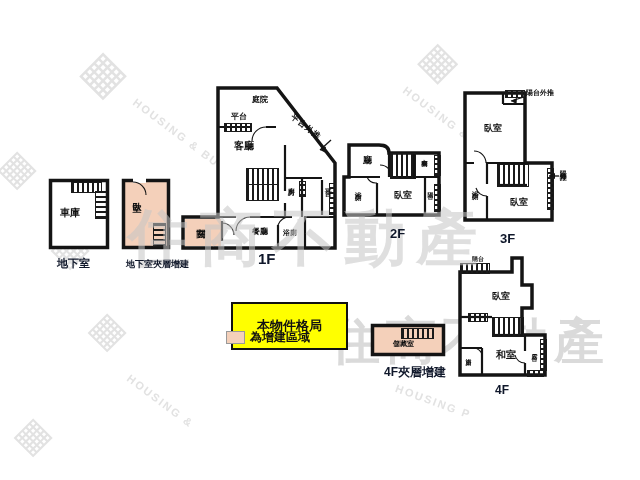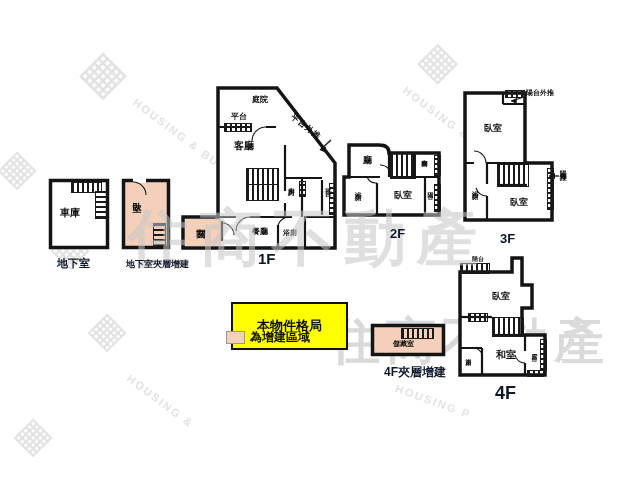--- a/index.html
+++ b/index.html
@@ -163,21 +163,21 @@
     <div class="hv bord" style="left:13px;top:58px;width:18px;height:7px;"></div>
     <div class="hv bord" style="left:37px;top:62px;width:30px;height:18px;"></div>
     <div class="hh bord" style="left:85px;top:84px;width:5px;height:30px;"></div>
     <div class="hv bord" style="left:72px;top:115px;width:15px;height:5px;"></div>
     <div class="rl" style="left:17px;top:1px;font-size:6px;">陽台</div>
     <div class="rl" style="left:37px;top:37px;font-size:9px;">臥室</div>
     <div class="rl" style="left:41px;top:94px;font-size:10px;">和室</div>
     <div class="rl vt" style="left:10px;top:98px;font-size:6px;">浴廁</div>
     <div class="rl vt" style="left:76px;top:94px;font-size:6px;">露台</div>
   </div>
-  <div class="fl" style="left:495px;top:383px;font-size:18px;">4F</div>
+  <div class="fl" style="left:495px;top:383px;font-size:12px;">4F</div>
 
   <div class="plan" style="left:370px;top:323px;width:76px;height:34px;">
     <svg width="76" height="34">
       <rect x="2.5" y="2.5" width="71" height="29" style="stroke:#141414;fill:#f4d0ba;stroke-width:3.5"></rect>
     </svg>
     <div class="hv bord" style="left:31px;top:5px;width:31px;height:9px;"></div>
     <div class="rl" style="left:23px;top:17px;font-size:7px;">儲藏室</div>
   </div>
   <div class="fl" style="left:384px;top:364px;font-size:12px;">4F夾層增建</div>
 

